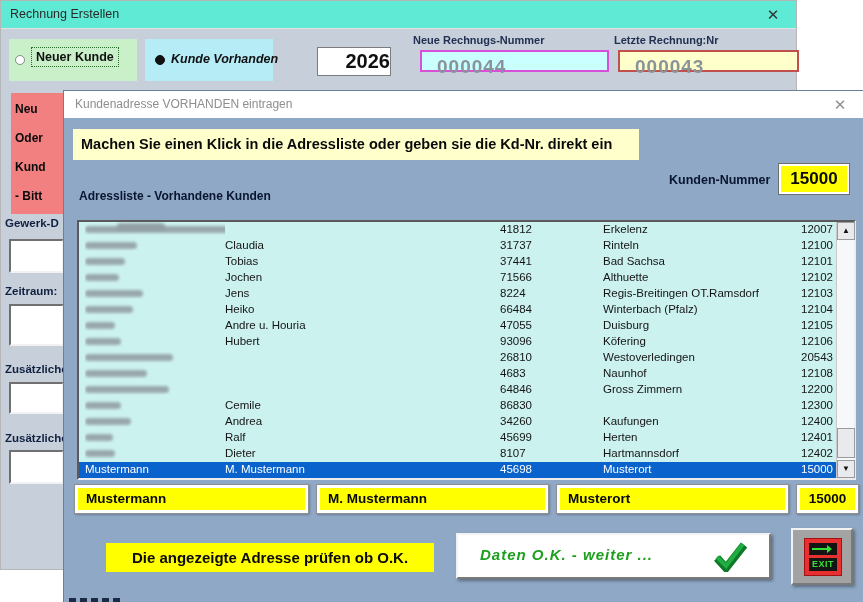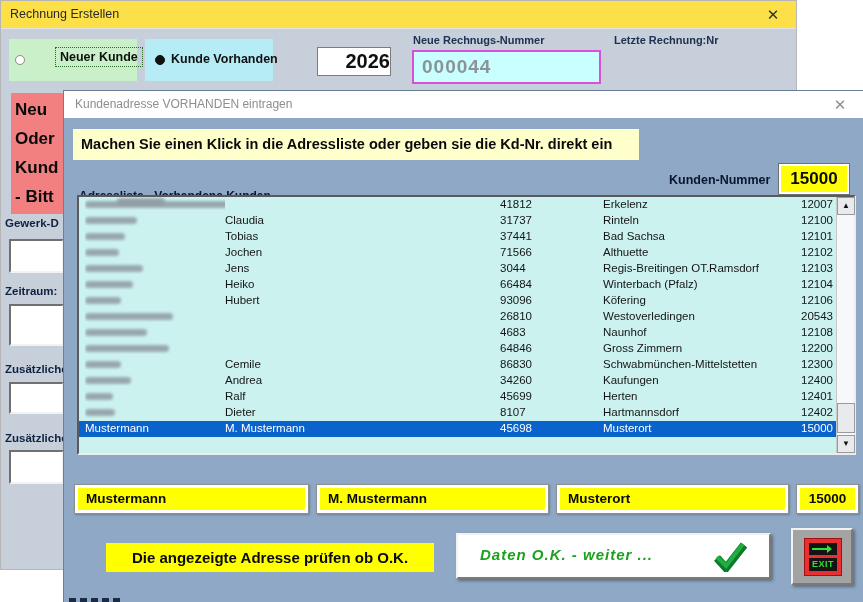--- a/index.html
+++ b/index.html
@@ -3,51 +3,51 @@
 <meta charset="utf-8">
 <style>
   * { margin:0; padding:0; box-sizing:border-box; font-family:"Liberation Sans", sans-serif; }
   html,body { width:863px; height:602px; }
   body { position:relative; background:#ffffff; overflow:hidden; }
 
   
   .bgwin { position:absolute; left:0; top:0; width:797px; height:570px;
            background:#c6cfda; border:1px solid #b6b6b6; }
   .bgwin-titlebar { position:absolute; left:0; top:0; width:100%; height:28px;
-           background:#fde047; border-bottom:1px solid #e2e2e2; }
+           background:#5eead4; border-bottom:1px solid #e2e2e2; }
   .bgwin-title { position:absolute; left:9px; top:6px; font-size:12.5px; color:#2a2a2a; }
   .closex { position:absolute; top:4px; right:12px; font-size:15px; color:#333;
            width:22px; height:20px; text-align:center; line-height:20px; cursor:default; }
   .closex.gray { color:#8f8f8f; }
 
   .panel { position:absolute; top:38px; height:42px; width:128px; }
   .panel.green { left:8px;  background:#c9f0c9; }
   .panel.cyan  { left:144px; background:#b5ecf6; }
   .radio { position:absolute; left:6px; top:16px; width:10px; height:10px; border-radius:50%;
            background:#ffffff; border:1px solid #8a8a8a; }
   .radio.filled { background:#111; border-color:#111; left:10px; }
   .radio-label { position:absolute; left:22px; top:11px; font-size:12.5px; font-weight:bold; color:#101010;
            white-space:nowrap; }
-  .radio-label.focus { border:1px dotted #2a6a2a; padding:2px 4px; top:8px;margin-left:24px; }
-  .panel.cyan .radio-label { left:26px; top:13px; }
+  .radio-label.focus { border:1px dotted #2a6a2a; padding:2px 4px; top:8px; }
+  .panel.cyan .radio-label { left:26px; top:13px;font-style:italic; }
 
   .yearbox { position:absolute; left:316px; top:46px; width:74px; height:29px; background:#ffffff;
            border:1px solid #7c7c7c; font-size:20px; font-weight:bold; color:#101010;
            text-align:right; line-height:27px; }
 
   .flabel { position:absolute; top:33px; font-size:11px; font-weight:bold; color:#203050; white-space:nowrap; }
   .flabel.l1 { left:412px; } .flabel.l2 { left:613px; }
-  .numfield { position:absolute; top:49px; height:34px; font-size:19px; font-weight:bold; color:#8a9399;
-           line-height:30px; padding-left:8px; letter-spacing:1px; }
+  .numfield { position:absolute; top:49px; height:22px; font-size:19px; font-weight:bold; color:#8a9399;
+           line-height:30px; padding-left:15px; letter-spacing:1px;margin-left:8px; }
   .numfield.cyanf   { left:411px; width:189px; background:#c9ffff; border:2px solid #d94fd9; }
   .numfield.yellowf { left:609px; width:181px; background:#ffffcc; border:2px solid #c0504d; }
 
   .notice { position:absolute; left:10px; top:92px; width:53px; height:121px; background:#f28080;
            overflow:hidden; padding:2px 0 0 4px; }
-  .notice div { font-size:17px; font-weight:bold; color:#0a0a0a; line-height:29px; white-space:nowrap; }
+  .notice div { font-size:12px; font-weight:bold; color:#0a0a0a; line-height:29px; white-space:nowrap; }
 
   .leftlabel { position:absolute; left:4px; width:59px; font-size:11.5px; font-weight:bold; color:#102040;
            white-space:nowrap; overflow:hidden; }
   .leftinput { position:absolute; left:8px; width:55px; background:#ffffff;
            border:2px solid; border-color:#707070 #f2f2f2 #f2f2f2 #707070; }
 
   
   .dialog { position:absolute; left:63px; top:90px; width:800px; height:512px;
            background:#8ea8c6; border-left:1px solid #6b7f99; border-top:1px solid #6b7f99; }
   .dlg-titlebar { position:absolute; left:0; top:0; width:100%; height:27px; background:#ffffff; }
@@ -56,21 +56,21 @@
   .banner { position:absolute; left:9px; top:38px; width:566px; height:31px; background:#ffffcc;
            font-size:14.5px; font-weight:bold; color:#0a0a0a; line-height:31px; padding-left:8px;
            white-space:nowrap; overflow:hidden; }
 
   .listlabel { position:absolute; left:15px; top:82px; font-size:12px; font-weight:bold; color:#0a1530;margin-top:16px; }
   .kdlabel   { position:absolute; left:605px; top:82px; font-size:12.5px; font-weight:bold; color:#0a1530; }
   .kdbox { position:absolute; left:715px; top:73px; width:70px; height:30px; background:#ffff00;
            border:2px solid #ffffff; box-shadow:0 0 0 1px #6f6f6f; font-size:17px; font-weight:bold;
            color:#0a0a0a; text-align:center; line-height:26px; }
 
-  .list { position:absolute; left:13px; top:104px; width:779px; height:260px; background:#ccf2f0;
+  .list { position:absolute; left:13px; top:129px; width:779px; height:260px; background:#ccf2f0;
            border:2px solid; border-color:#5a5a5a #ececec #ececec #5a5a5a;padding-left:13px; }
   .rows { position:absolute; left:0; top:0; width:757px; height:256px; overflow:hidden; }
   .lrow { position:relative; width:100%; height:16px; font-size:11.5px; color:#141414; }
   .lrow.sel { background:#0a62cc; color:#ffffff; }
   .lrow span { position:absolute; top:1px; white-space:nowrap; }
   .c-name  { left:6px;  width:140px; overflow:hidden; }
   .c-first { left:146px; }
   .c-plz   { left:421px; }
   .c-city  { left:524px; width:198px; overflow:hidden; }
   .c-id    { left:722px; }
@@ -140,20 +140,21 @@
   <div class="panel cyan">
     <span class="radio filled"></span>
     <span class="radio-label">Kunde Vorhanden</span>
   </div>
 
   <div class="yearbox">2026</div>
 
   <div class="flabel l1">Neue Rechnugs-Nummer</div>
   <div class="numfield cyanf">000044</div>
   <div class="flabel l2">Letzte Rechnung:Nr</div>
+  <div class="numfield yellowf">000043</div>
 
   <div class="notice">
     <div>Neu</div>
     <div>Oder</div>
     <div>Kund</div>
     <div>- Bitt</div>
   </div>
 
   <div class="leftlabel" style="top:216px">Gewerk-D</div>
   <div class="leftinput" style="top:238px;height:34px"></div>
@@ -204,32 +205,39 @@
         <div class="lrow">
           <span class="c-name"><i class="blur" style="width: 34px;"></i></span>
           <span class="c-first">Jochen</span>
           <span class="c-plz">71566</span>
           <span class="c-city">Althuette</span>
           <span class="c-id">12102</span>
         </div>
         <div class="lrow">
           <span class="c-name"><i class="blur" style="width: 58px;"></i></span>
           <span class="c-first">Jens</span>
-          <span class="c-plz">3044</span>
+          <span class="c-plz">8224</span>
           <span class="c-city">Regis-Breitingen OT.Ramsdorf</span>
           <span class="c-id">12103</span>
         </div>
         <div class="lrow">
           <span class="c-name"><i class="blur" style="width: 48px;"></i></span>
           <span class="c-first">Heiko</span>
           <span class="c-plz">66484</span>
           <span class="c-city">Winterbach (Pfalz)</span>
           <span class="c-id">12104</span>
         </div>
         <div class="lrow">
+          <span class="c-name"><i class="blur" style="width: 30px;"></i></span>
+          <span class="c-first">Andre u. Houria</span>
+          <span class="c-plz">47055</span>
+          <span class="c-city">Duisburg</span>
+          <span class="c-id">12105</span>
+        </div>
+        <div class="lrow">
           <span class="c-name"><i class="blur" style="width: 36px;"></i></span>
           <span class="c-first">Hubert</span>
           <span class="c-plz">93096</span>
           <span class="c-city">Köfering</span>
           <span class="c-id">12106</span>
         </div>
         <div class="lrow">
           <span class="c-name"><i class="blur" style="width: 88px;"></i></span>
           <span class="c-first"></span>
           <span class="c-plz">26810</span>
@@ -247,21 +255,20 @@
           <span class="c-name"><i class="blur" style="width: 84px;"></i></span>
           <span class="c-first"></span>
           <span class="c-plz">64846</span>
           <span class="c-city">Gross Zimmern</span>
           <span class="c-id">12200</span>
         </div>
         <div class="lrow">
           <span class="c-name"><i class="blur" style="width: 36px;"></i></span>
           <span class="c-first">Cemile</span>
           <span class="c-plz">86830</span>
-          <span class="c-city">Schwabmünchen-Mittelstetten</span>
           <span class="c-id">12300</span>
         </div>
         <div class="lrow">
           <span class="c-name"><i class="blur" style="width: 46px;"></i></span>
           <span class="c-first">Andrea</span>
           <span class="c-plz">34260</span>
           <span class="c-city">Kaufungen</span>
           <span class="c-id">12400</span>
         </div>
         <div class="lrow">

